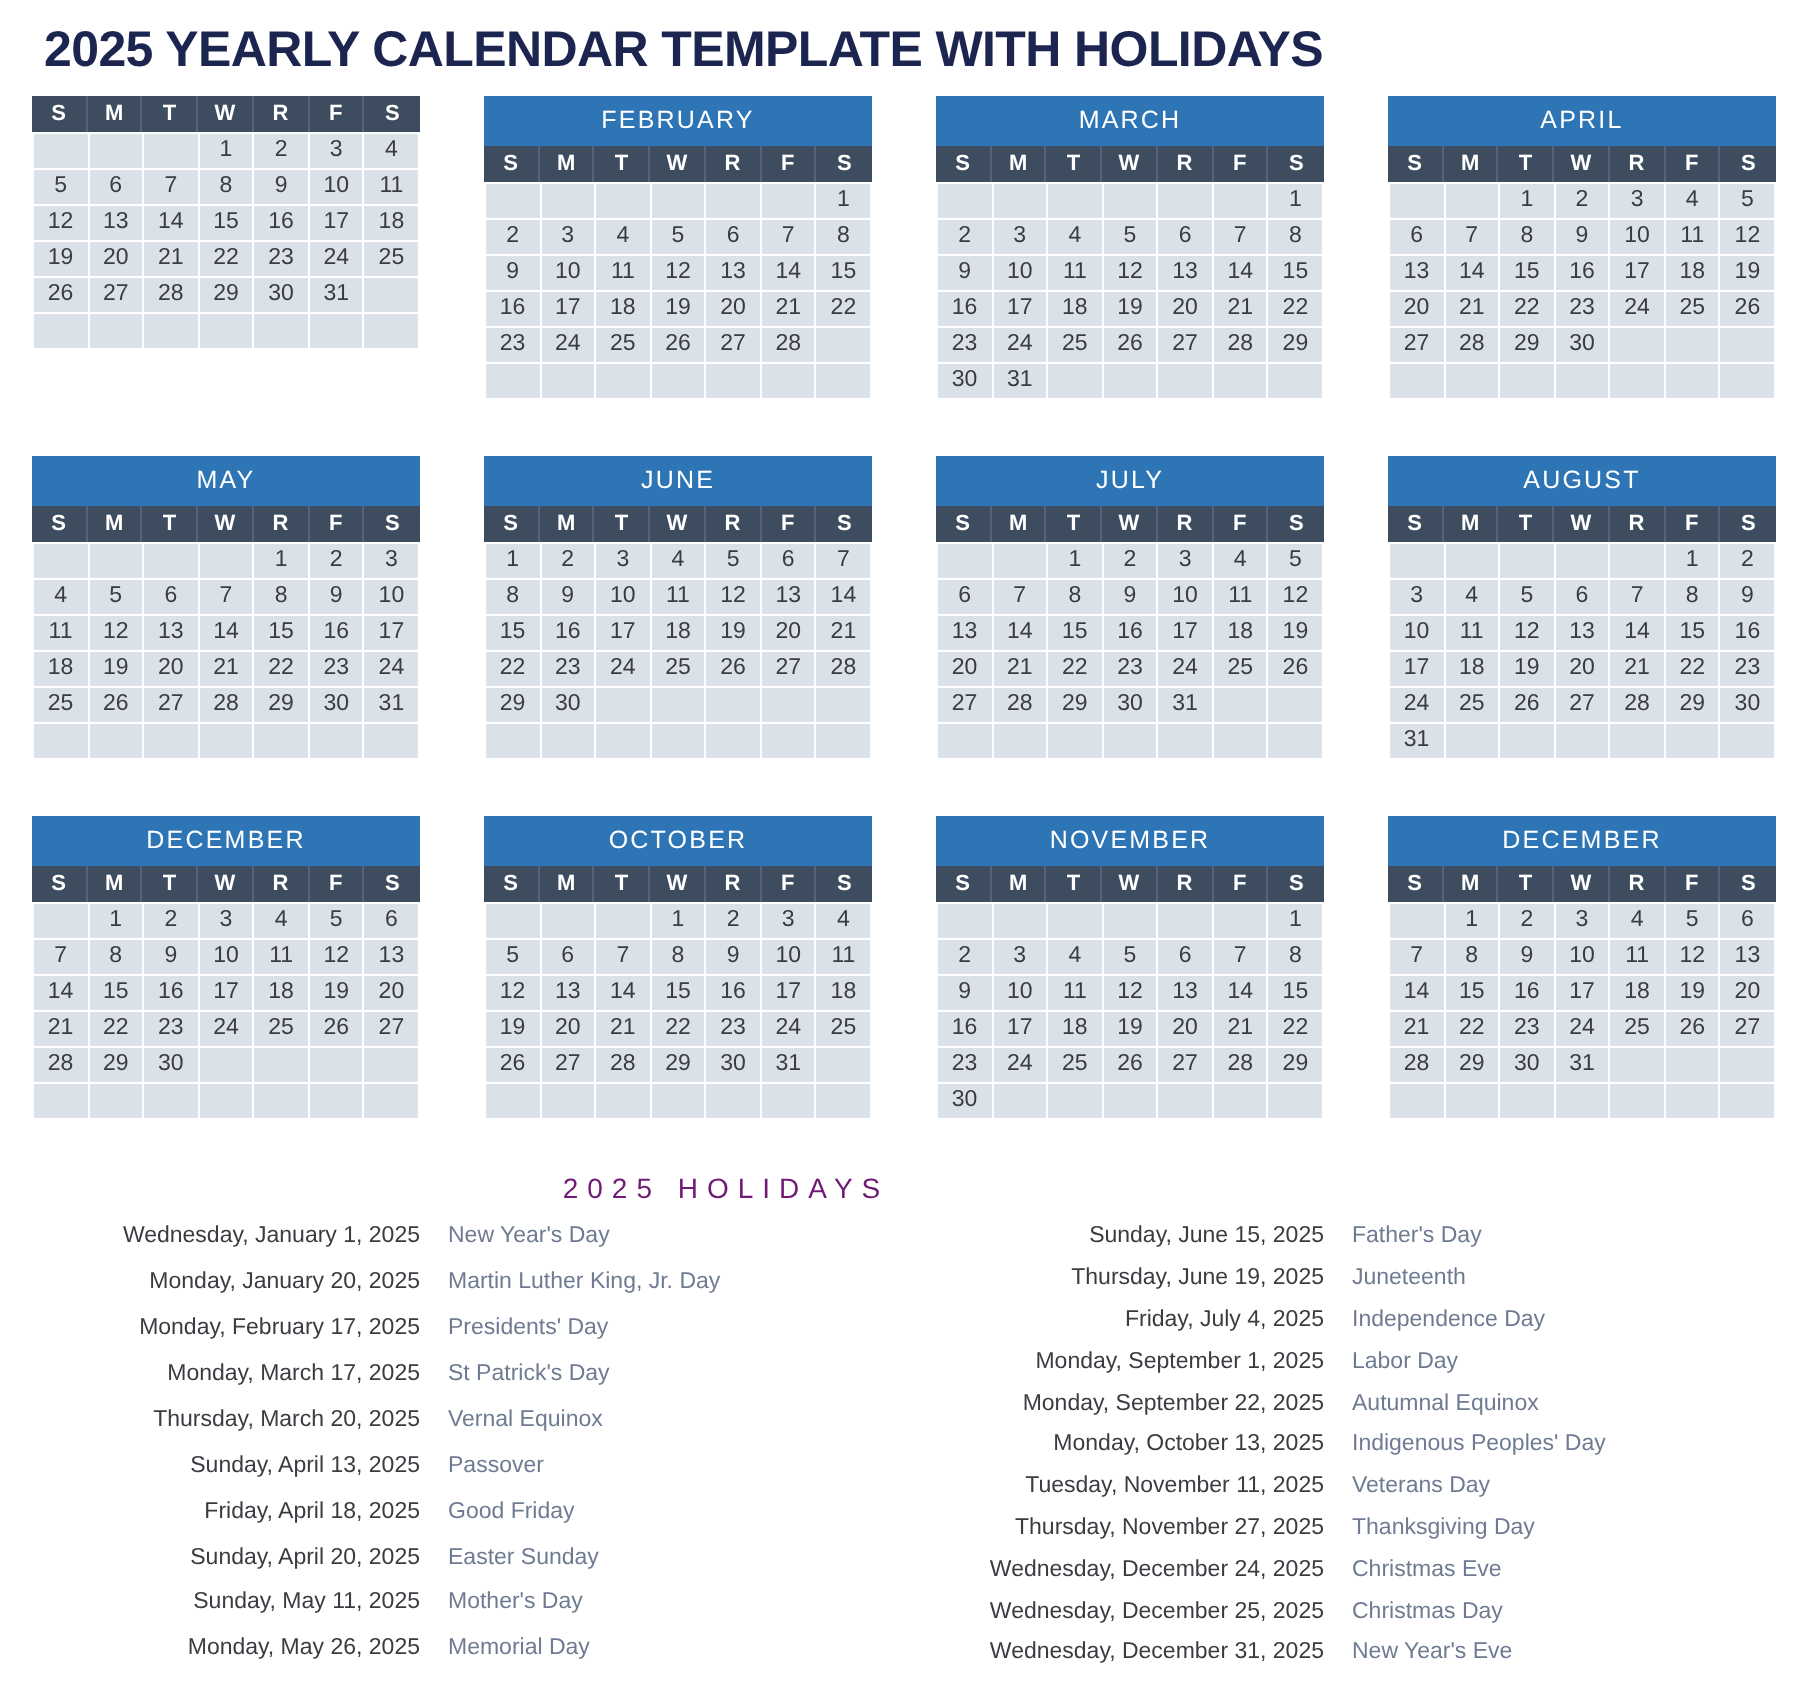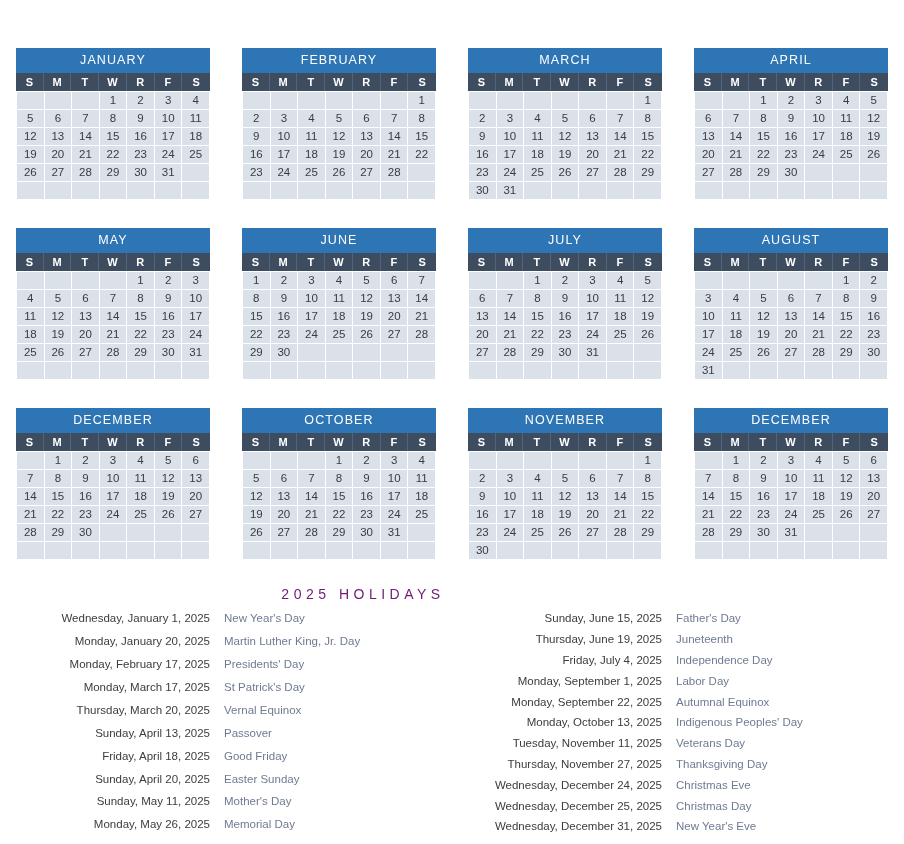--- a/index.html
+++ b/index.html
@@ -137,24 +137,24 @@
     font-size: 11.5px;
     color: #6f7b92;
     white-space: nowrap;
   }
 </style>
 </head>
 <body>
 
 <div class="page">
 
+  <div class="page-title">2025 YEARLY CALENDAR TEMPLATE WITH HOLIDAYS</div>
 
   <div class="months-grid">
       <div class="month">
-        <div class="month-name">JANUARY</div>
         <div class="weekdays">
           <div class="weekday">S</div>
           <div class="weekday">M</div>
           <div class="weekday">T</div>
           <div class="weekday">W</div>
           <div class="weekday">R</div>
           <div class="weekday">F</div>
           <div class="weekday">S</div>
         </div>
         <div class="days">

